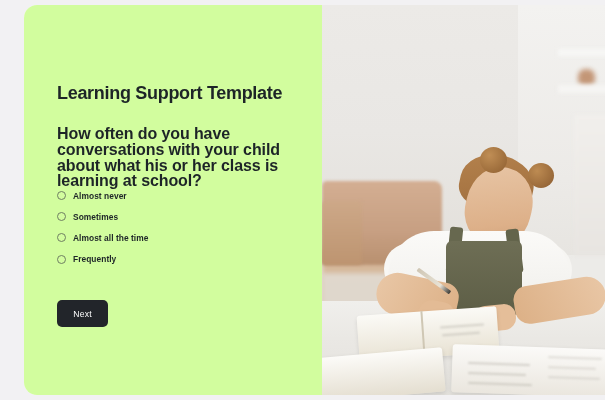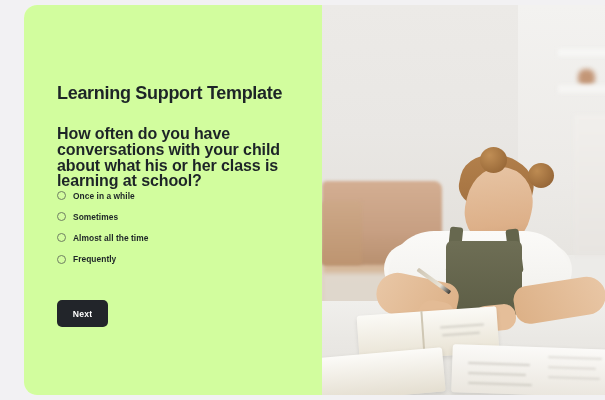--- a/index.html
+++ b/index.html
@@ -94,21 +94,21 @@
     left: 33px;
     top: 295px;
     width: 51px;
     height: 27px;
     background: #22252a;
     border: none;
     border-radius: 5px;
     color: #ffffff;
     font-family: "Liberation Sans", sans-serif;
     font-size: 8.6px;
-    font-weight: bold;
+    font-weight: normal;
     letter-spacing: 0.2px;
     display: flex;
     align-items: center;
     justify-content: center;
     padding: 0;
     cursor: pointer;
   }
 
   
   .photo-panel {
@@ -362,25 +362,25 @@
   <div class="card">
 
     <div class="form-panel">
 
       <div class="form-title">Learning Support Template</div>
 
       <div class="form-question">How often do you have conversations with your child about what his or her class is learning at school?</div>
 
       <div class="options">
 
-
         <div class="option-row">
           <span class="radio-circle"></span>
-          <span class="option-label">Once in a while</span>
+          <span class="option-label">Almost never</span>
         </div>
+
 
         <div class="option-row">
           <span class="radio-circle"></span>
           <span class="option-label">Sometimes</span>
         </div>
 
         <div class="option-row">
           <span class="radio-circle"></span>
           <span class="option-label">Almost all the time</span>
         </div>

